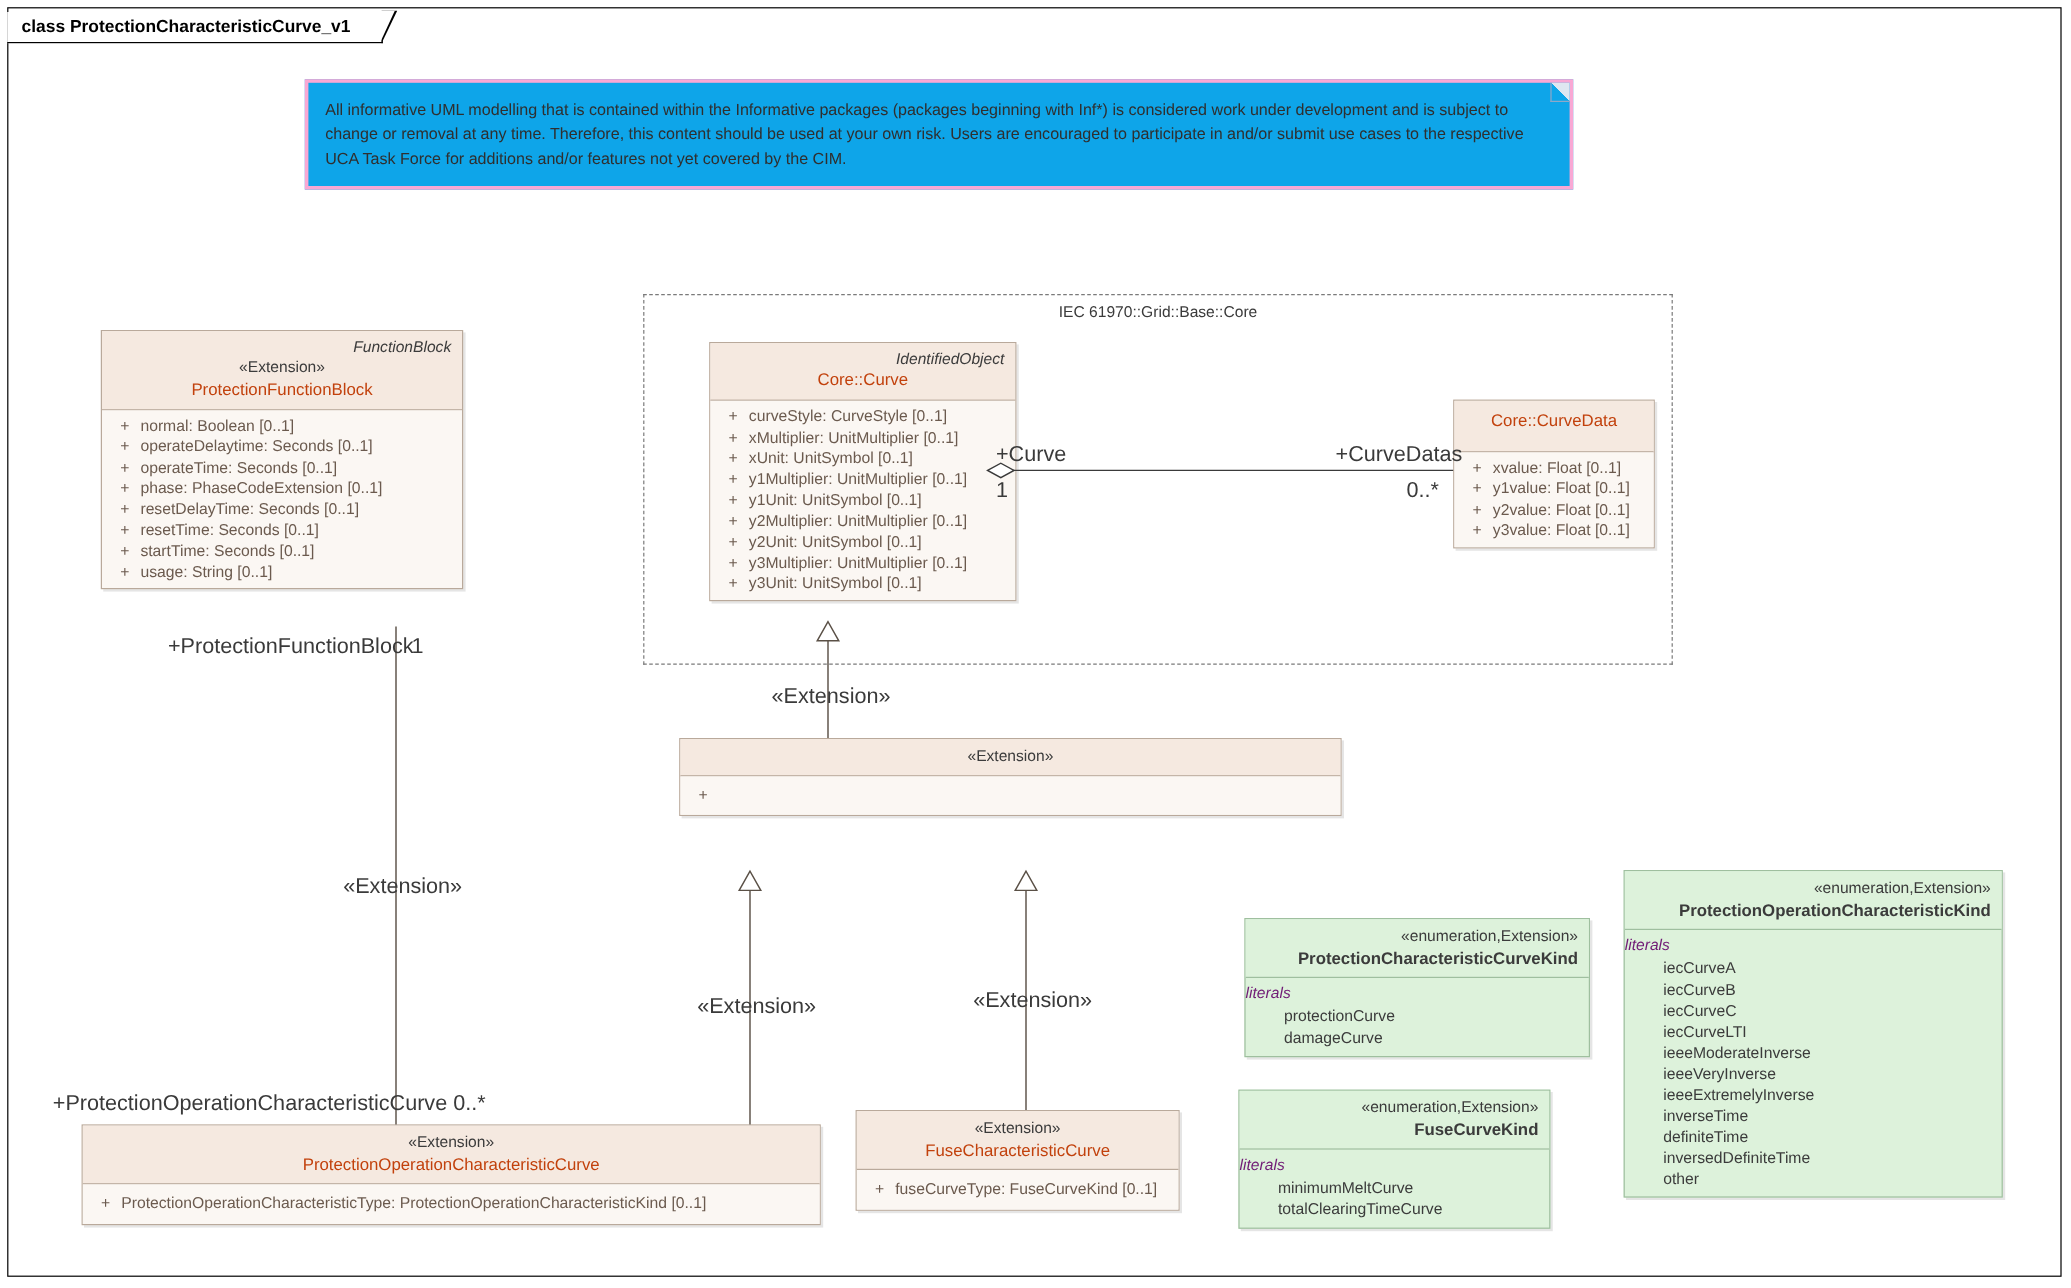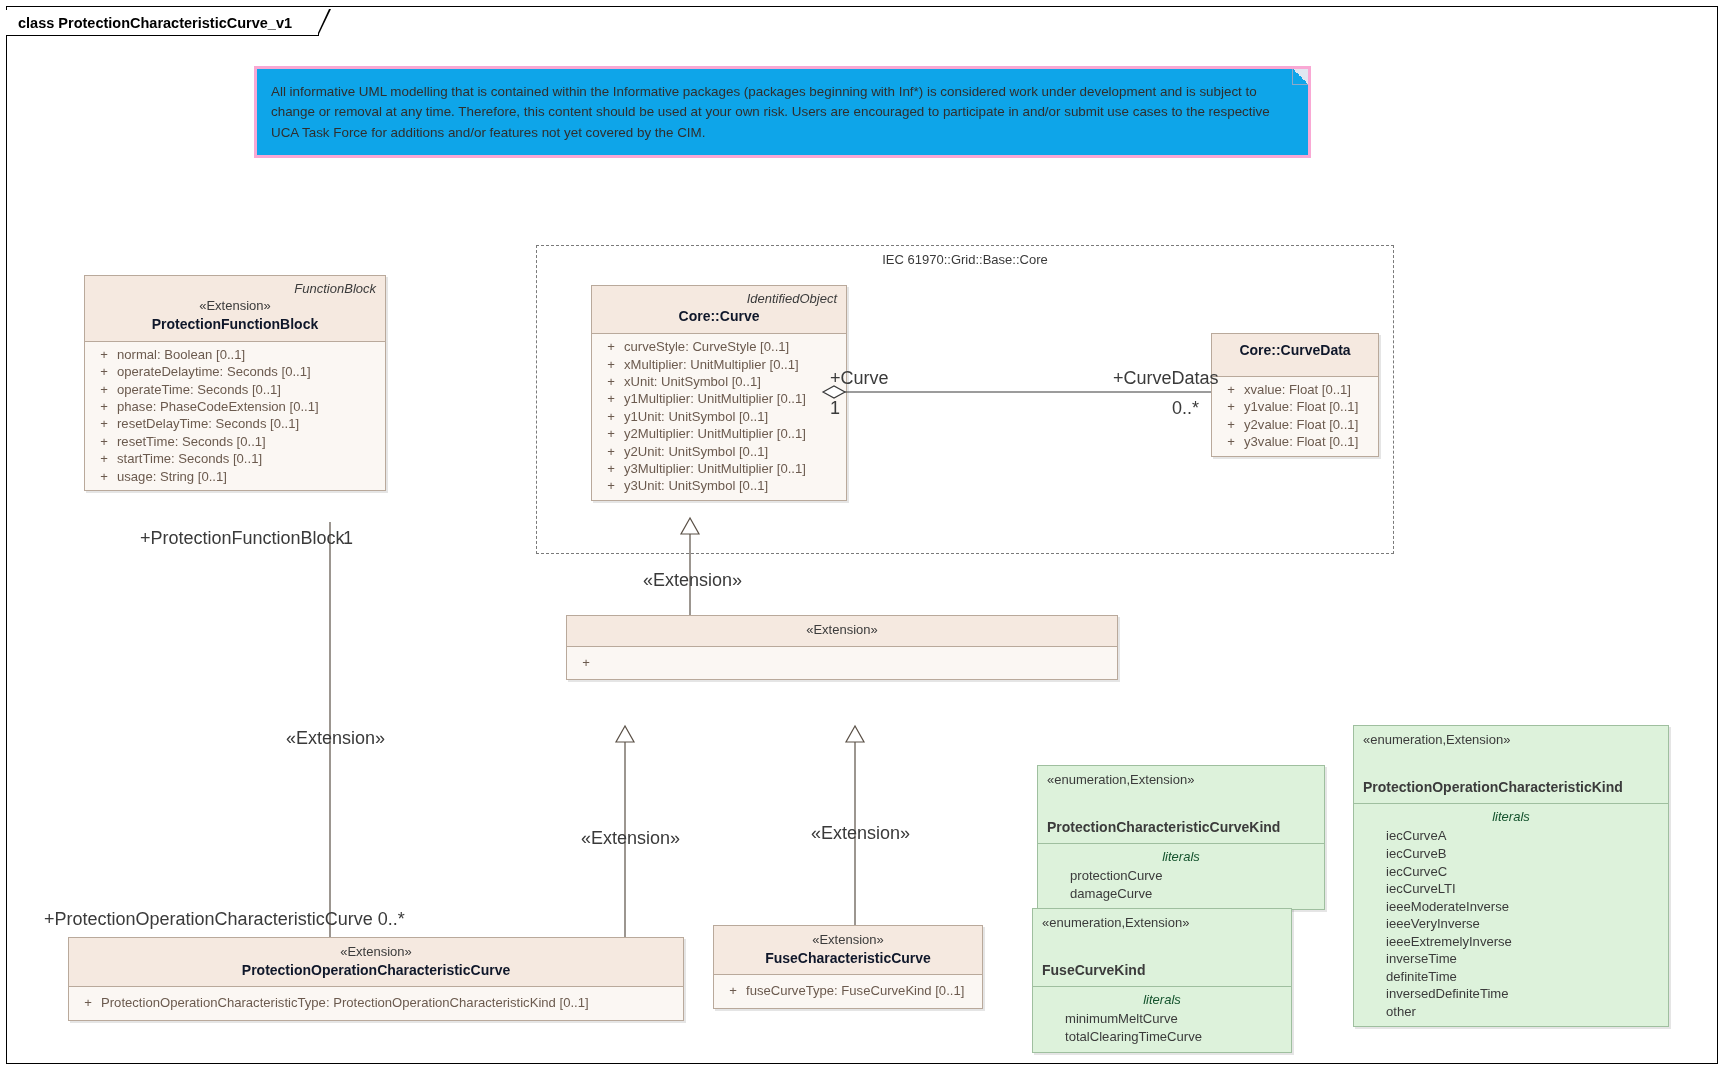--- a/index.html
+++ b/index.html
@@ -134,22 +134,22 @@
     text-align: right;
     line-height: 1.25;
   }
   .uml-stereo {
     font-size: 13px;
     color: #3b3b3b;
     line-height: 1.35;
   }
   .uml-name {
     font-size: 14px;
-    font-weight: bold;
-    color: #0f172a;
+    font-weight: normal;
+    color: #c2410c;
     line-height: 1.35;
   }
   .uml-body {
     padding: 4px 0 5px 0;
     background: #fbf7f3;
   }
   .attr {
     display: flex;
     font-size: 13.1px;
     color: #6b5a4e;
@@ -169,30 +169,29 @@
     position: absolute;
     box-sizing: border-box;
     border: 1px solid #9fbf9f;
     background: #ddf2db;
     box-shadow: 2px 2px 0 rgba(0,0,0,0.10);
   }
   .enum-head {
     background: #ddf2db;
     border-bottom: 1px solid #9fbf9f;
     padding: 5px 9px 7px 9px;
-    text-align: left;
+    text-align: right;
   }
   .enum-stereo { font-size: 13px; color: #3b3b3b; line-height: 1.35; }
-  .enum-name { font-size: 14px; font-weight: bold; color: #3b3b3b; line-height: 1.35; margin-top: 29px; }
+  .enum-name { font-size: 14px; font-weight: bold; color: #3b3b3b; line-height: 1.35; }
   .enum-body { padding: 3px 0 6px 0; }
   .enum-literals-label {
-    text-align: center;
     font-style: italic;
     font-size: 13px;
-    color: #14532d;
+    color: #701a75;
     padding: 2px 0 3px 0;
   }
   .lit {
     font-size: 13.1px;
     color: #3b3b3b;
     line-height: 1.34;
     padding: 0 0 0 32px;
     white-space: nowrap;
   }
 

